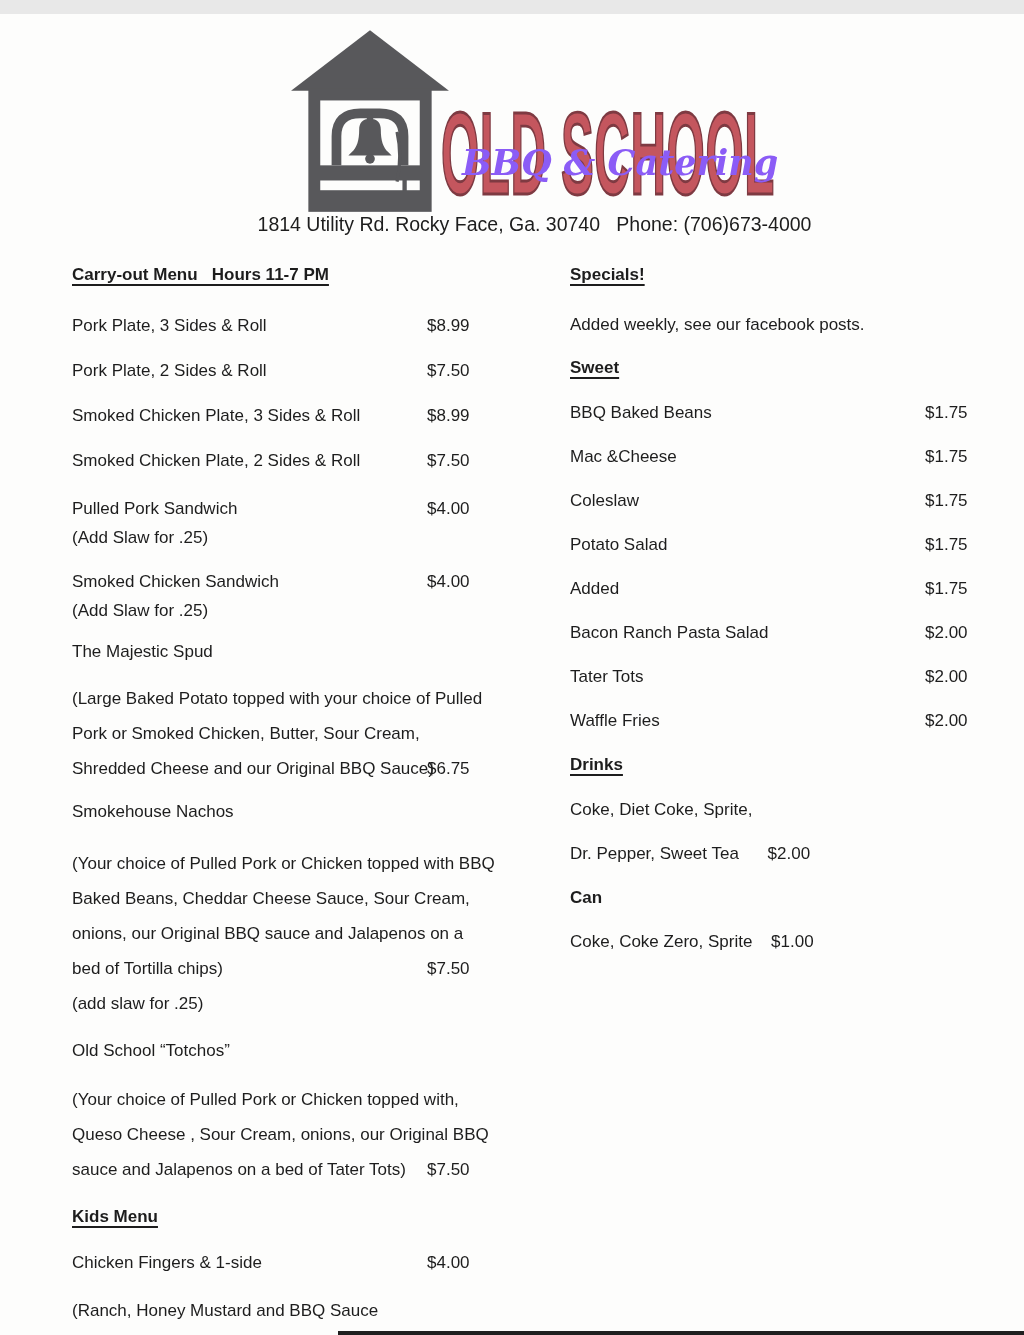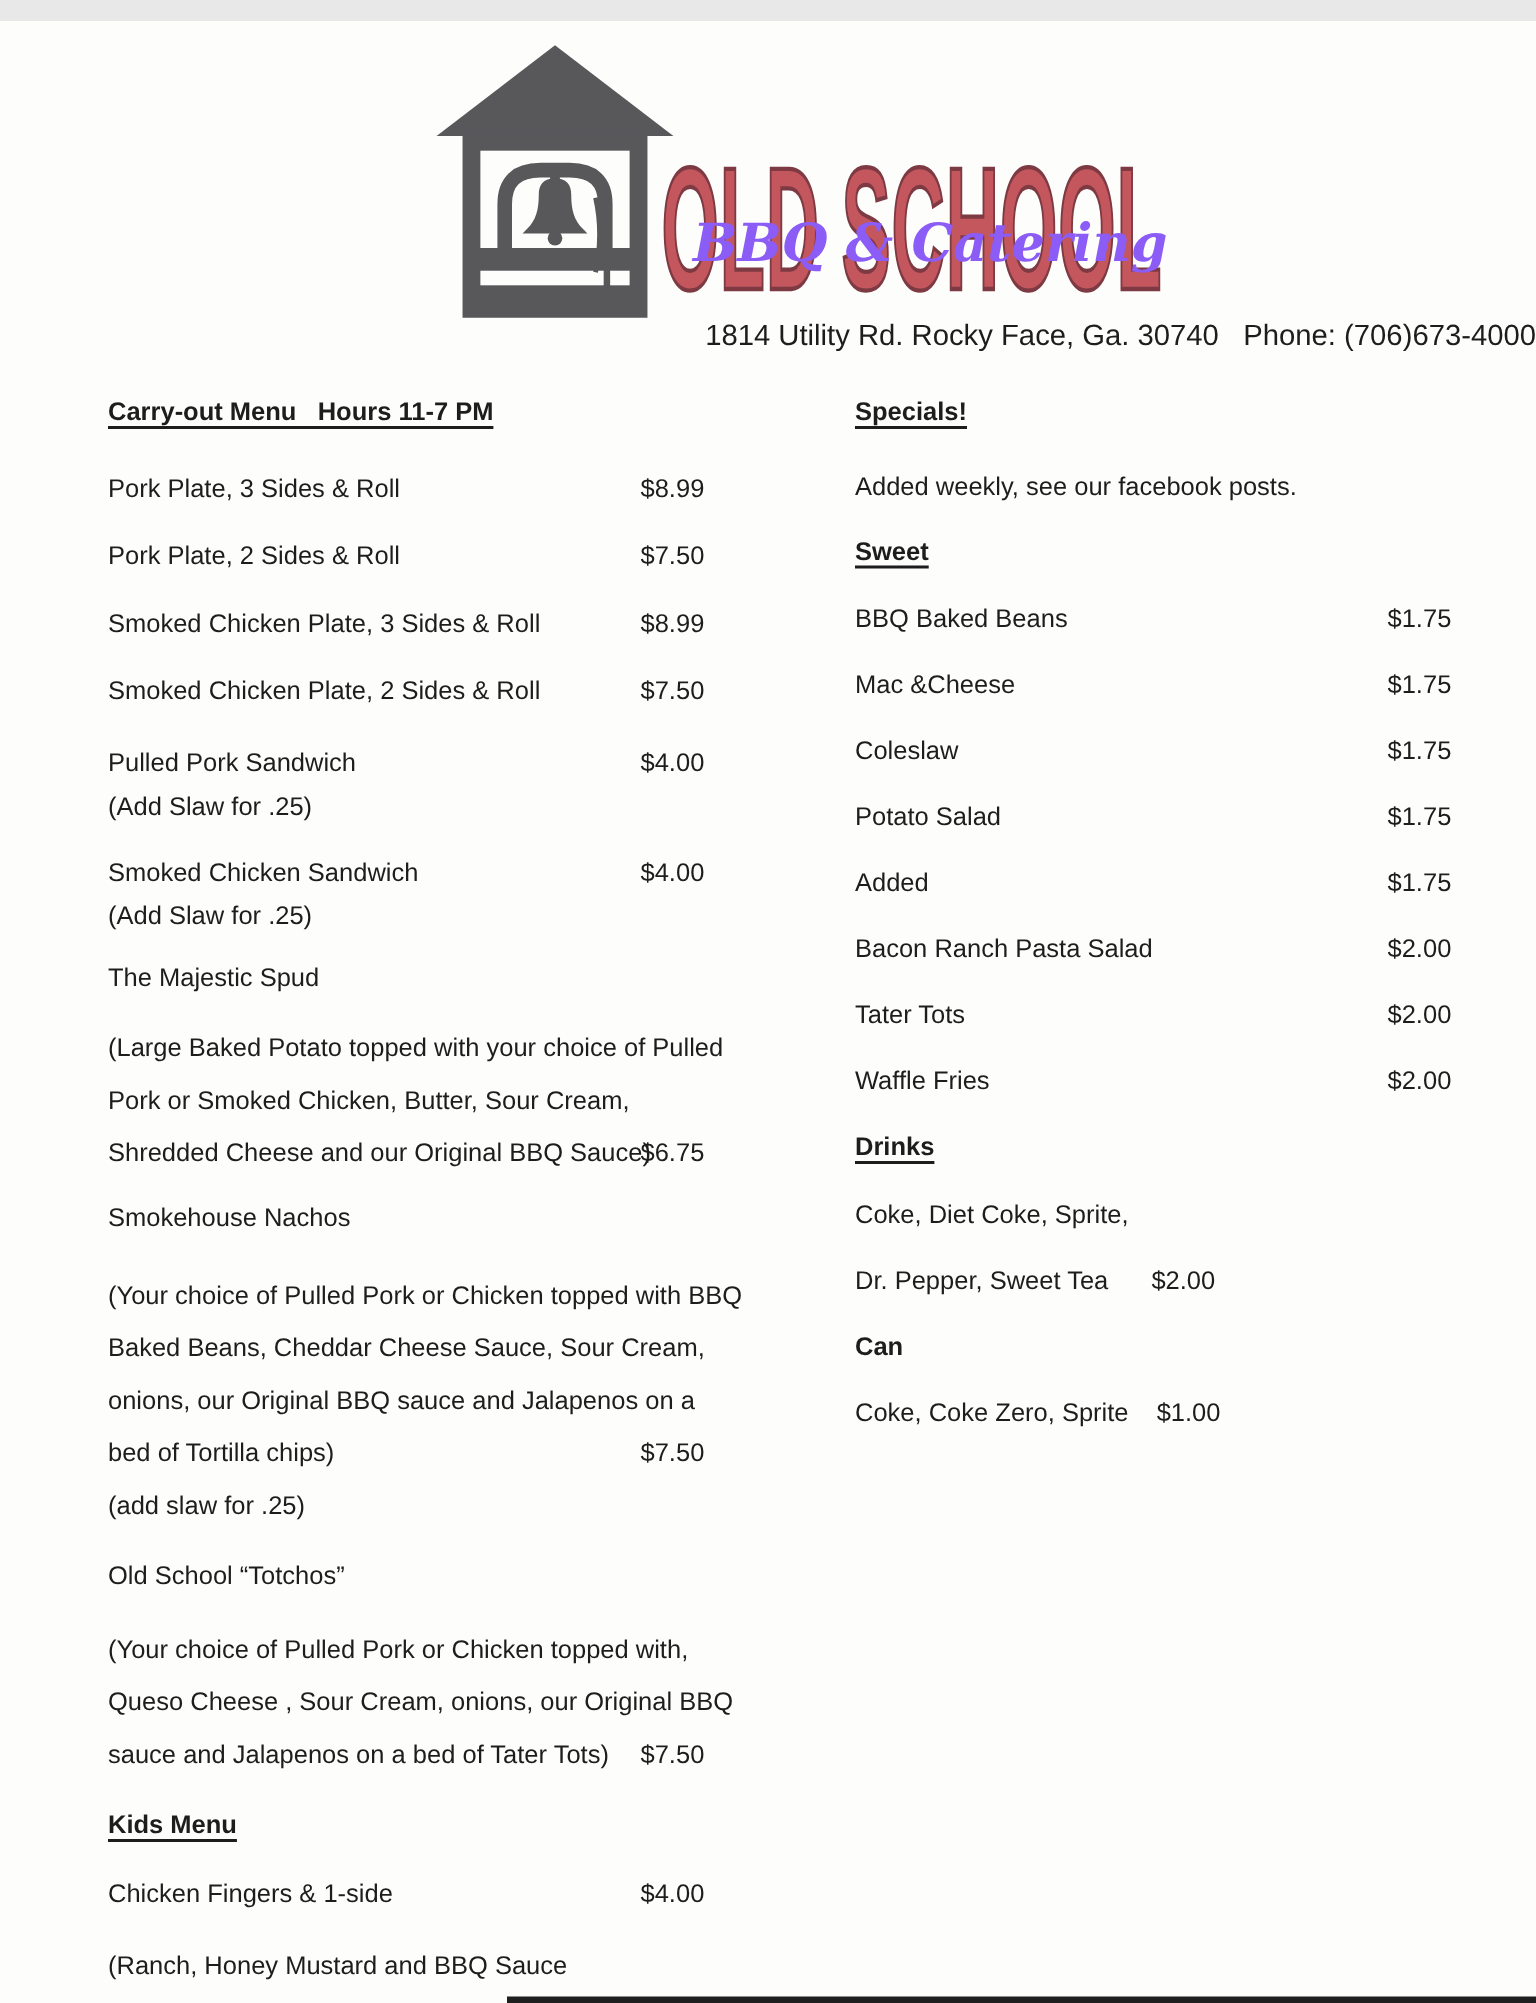--- a/index.html
+++ b/index.html
@@ -16,21 +16,21 @@
     color:#c4565e;-webkit-text-stroke:2px #7e3a42;
     transform:scale(0.60,1.42);transform-origin:0 0;letter-spacing:1px;
   }
   .brand-script{
     position:absolute;left:462px;top:128px;width:310px;text-align:center;
     font-family:"DejaVu Serif",serif;font-style:italic;font-weight:bold;
     font-size:35px;color:#8b5cf6;white-space:nowrap;
   }
   .address{
     position:absolute;top:199px;left:0;width:100%;box-sizing:border-box;
-    padding-left:45px;text-align:right;font-size:19.5px;
+    padding-left:45px;text-align:center;font-size:19.5px;
   }
   
   .col{position:absolute;top:249px;font-size:17px;line-height:24px;}
   .col-left{left:72px;width:423px;}
   .col-right{left:570px;width:410px;}
   .mhead{
     font-weight:bold;margin-bottom:27px;
   }
   .mhead span{
     text-decoration:underline;text-decoration-thickness:1.5px;text-underline-offset:4px;

